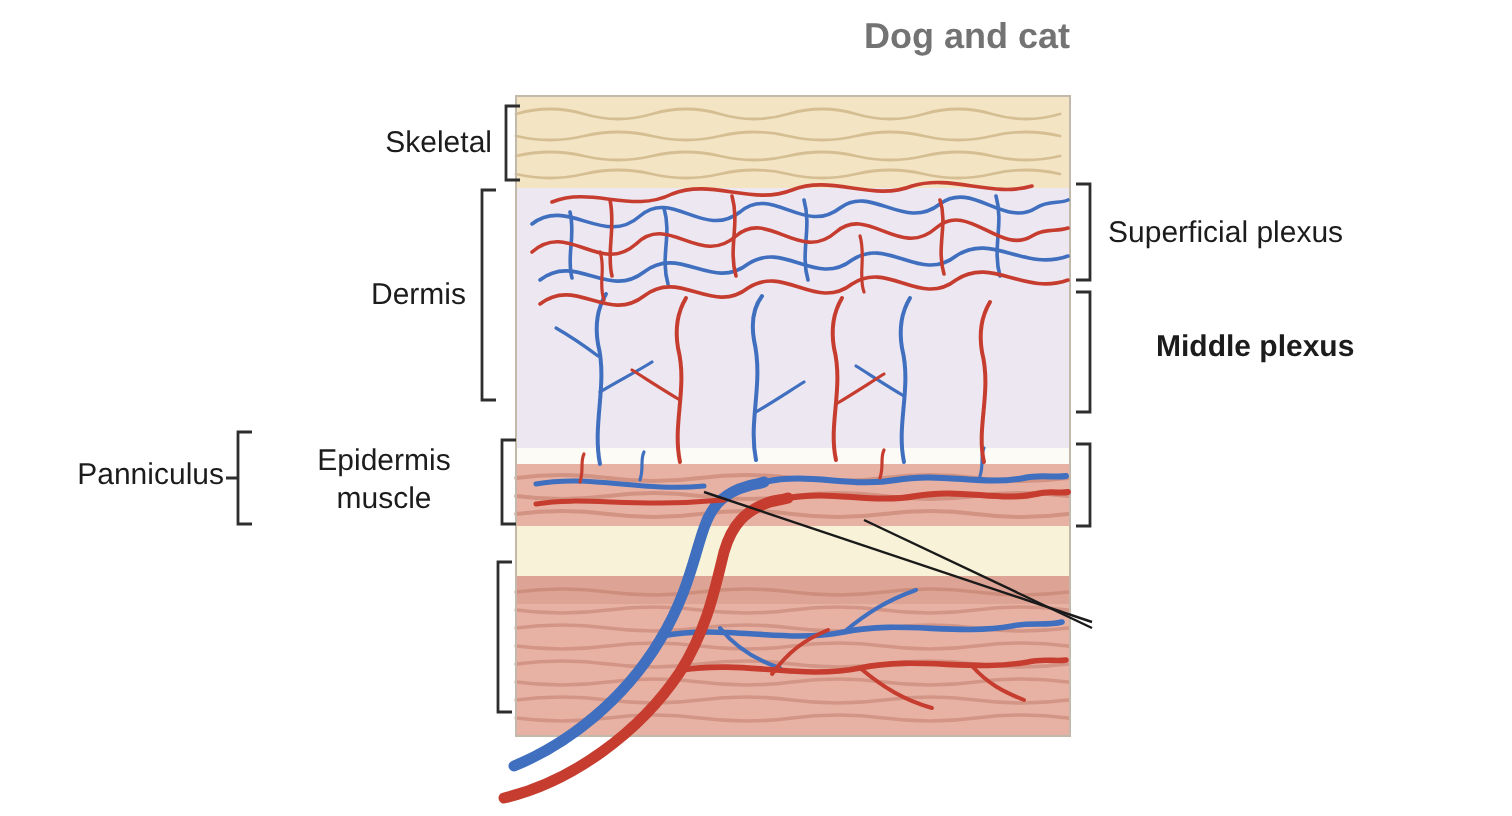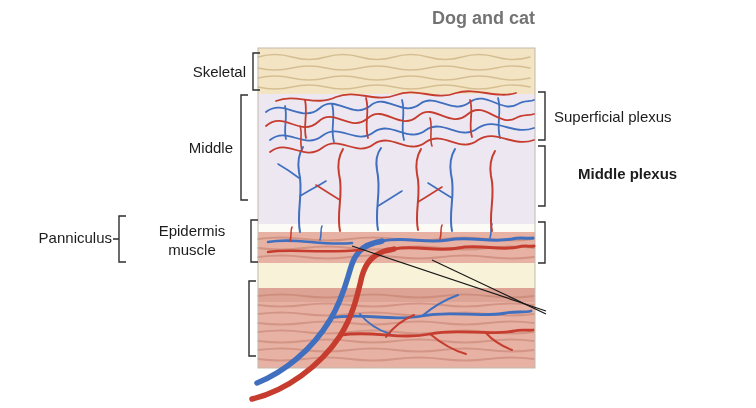--- a/index.html
+++ b/index.html
@@ -140,21 +140,21 @@
 
     <g fill="none" stroke-width="1.2" stroke="#1a1a1a">
       <path d="M 546 311 L 352 246"></path>
       <path d="M 546 314 L 432 260"></path>
     </g>
   </svg>
 
   <div class="title">Dog and cat</div>
 
   <div class="lbl r" style="left:96px;top:62px;width:150px;">Skeletal</div>
-  <div class="lbl r" style="left:110px;top:138px;width:123px;">Middle</div>
+  <div class="lbl r" style="left:110px;top:138px;width:123px;">Dermis</div>
   <div class="lbl r" style="left:8px;top:228px;width:104px;">Panniculus</div>
   <div class="lbl c two-line" style="left:140px;top:221px;width:104px;">Epidermis
 muscle</div>
 
   <div class="lbl" style="left:554px;top:107px;width:190px;">Superficial plexus</div>
   <div class="lbl" style="left:578px;top:164px;width:190px;font-weight:bold;">Middle plexus</div>
 
 </div>
 
 </body></html>

